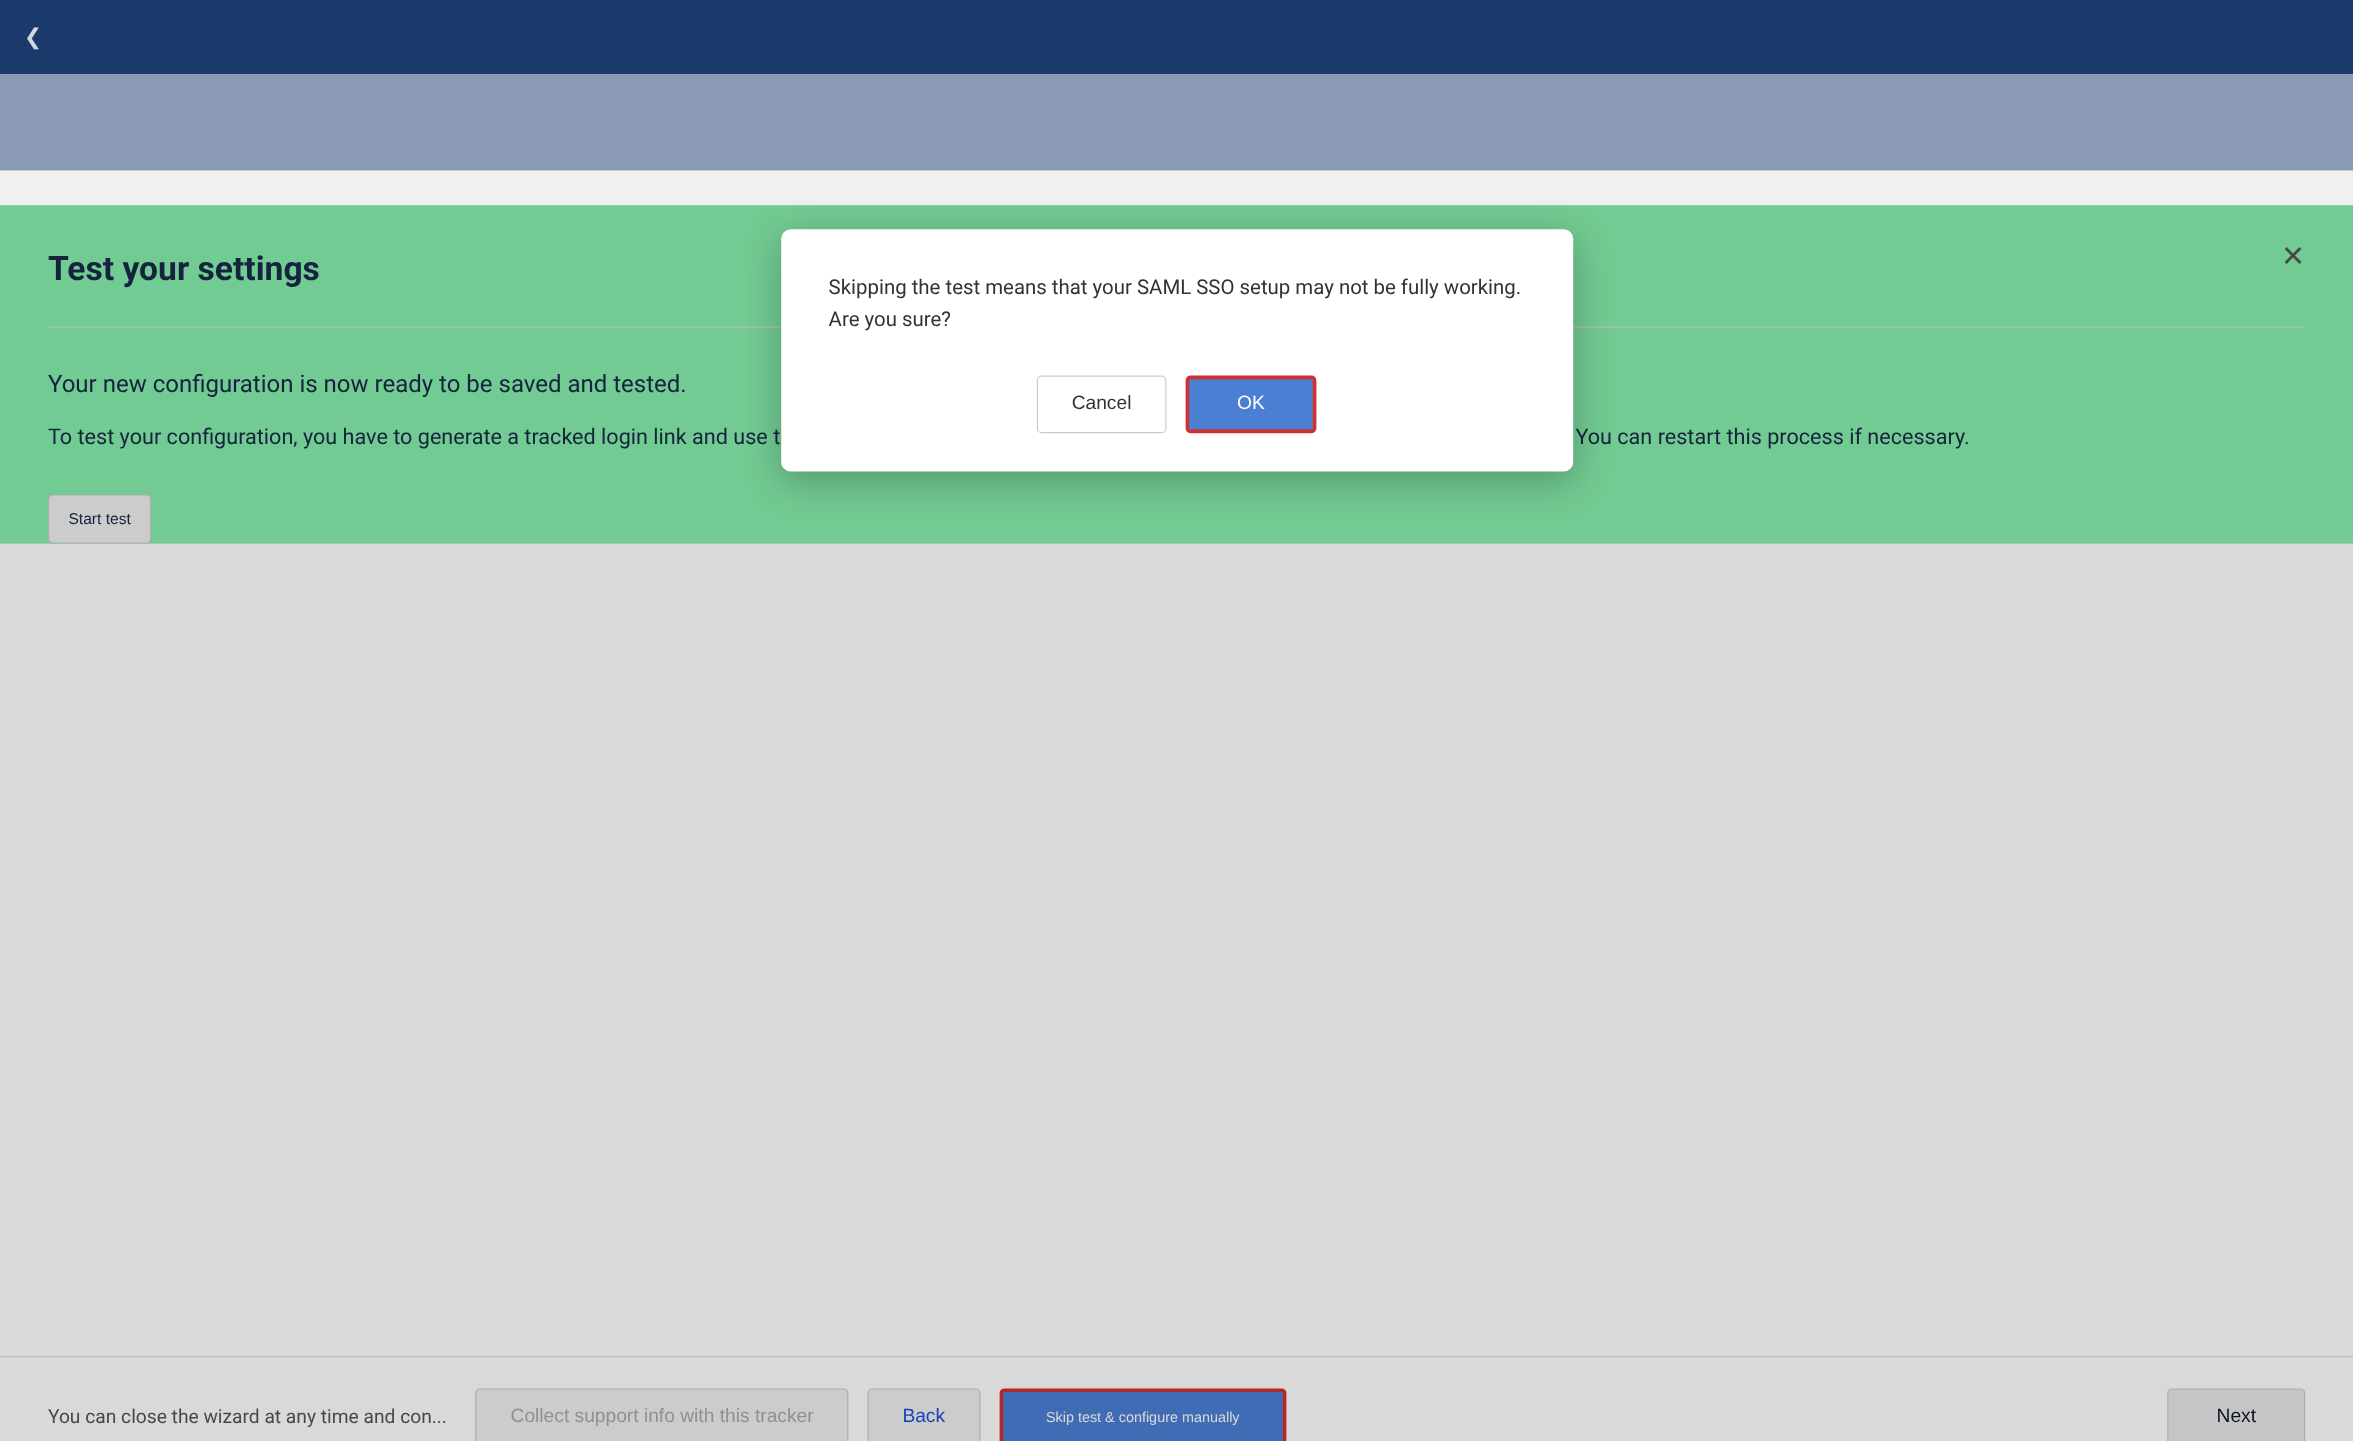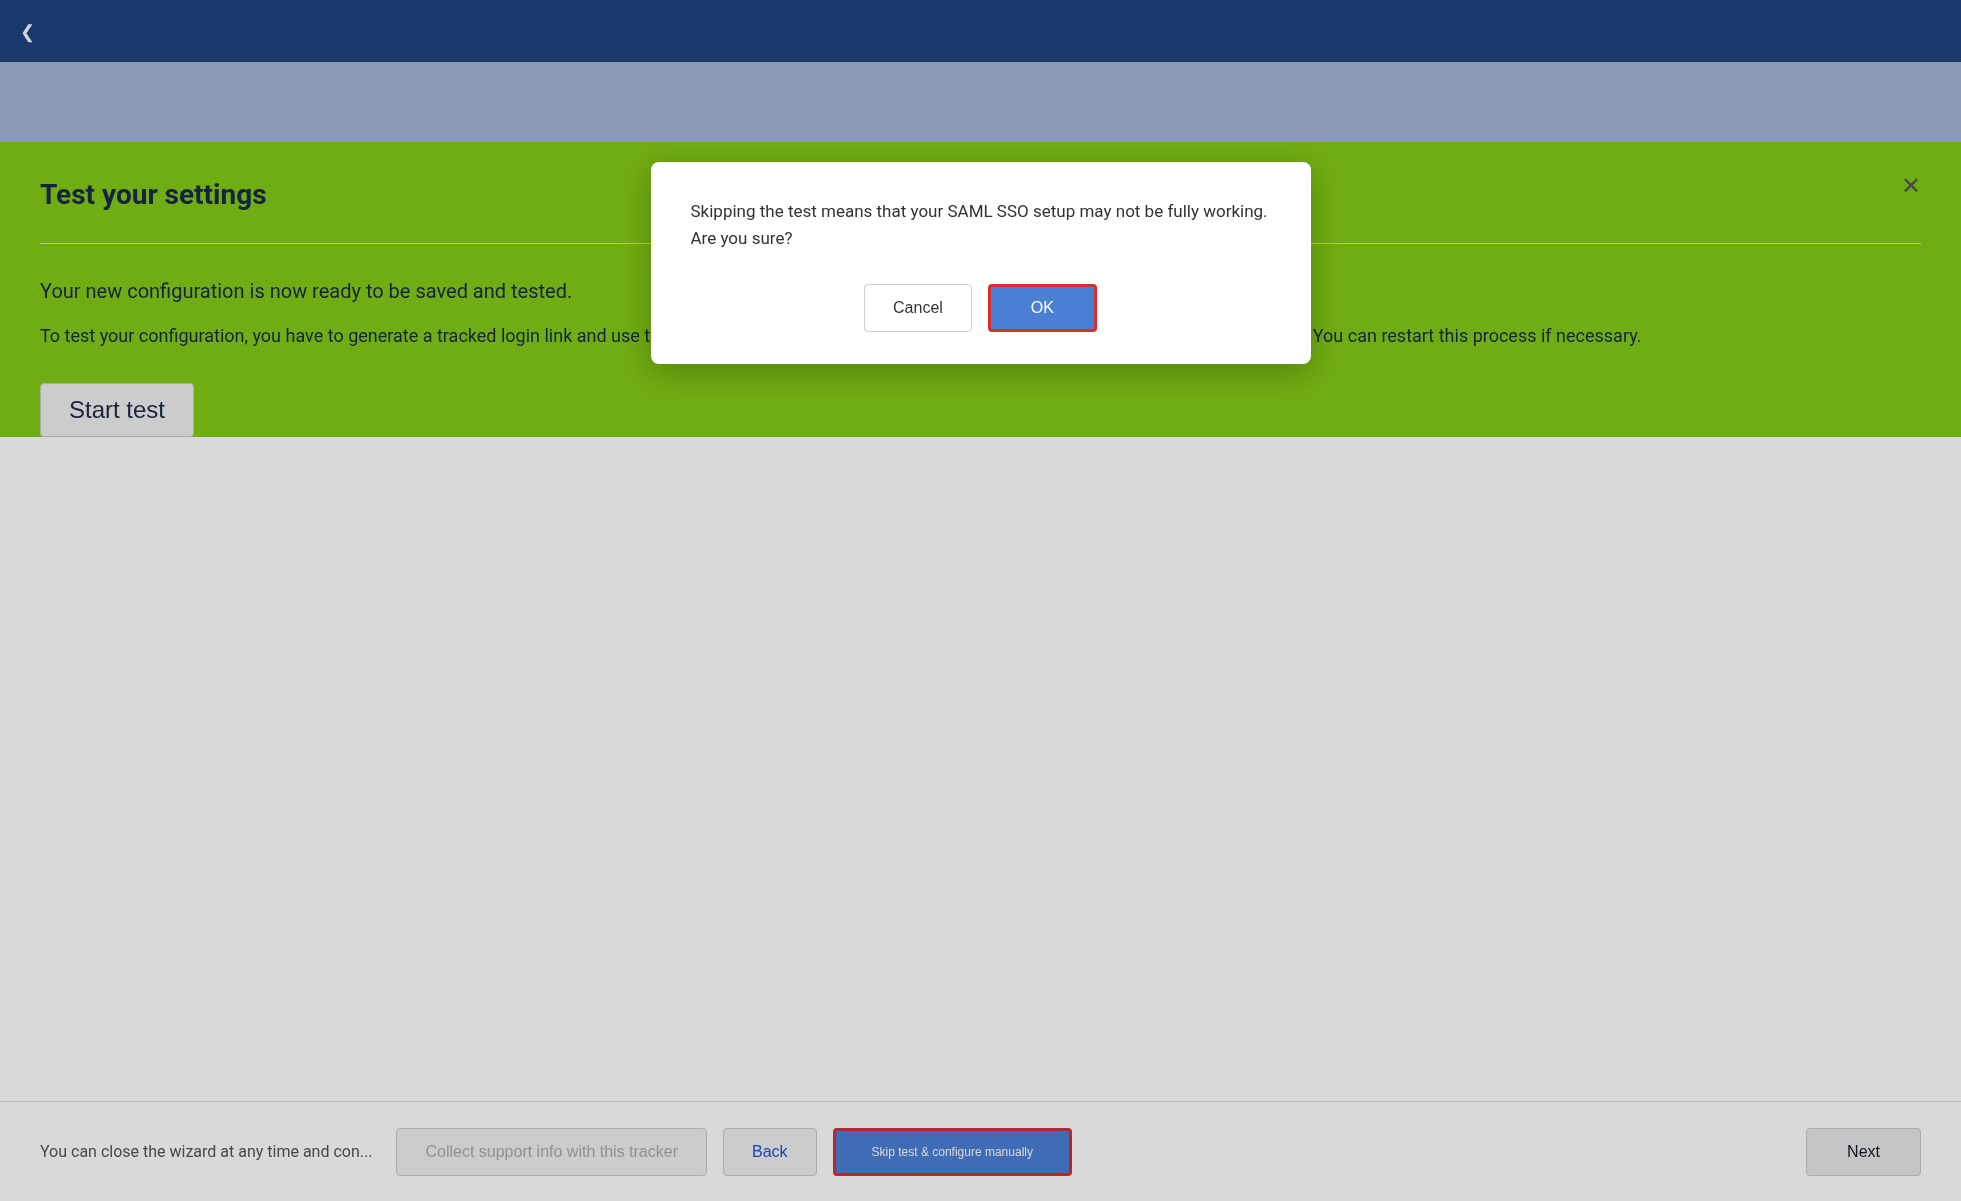--- a/index.html
+++ b/index.html
@@ -30,23 +30,24 @@
     
     .sub-bar {
       width: 100%;
       height: 80px;
       background: #8a9ab5;
     }
 
     
     .main-content {
       width: 100%;
-      background: #84cc16;
+      background: #86efac;
       padding: 36px 40px 0 40px;
       position: relative;
+      margin-top: 29px;
     }
 
     .page-title {
       font-size: 28px;
       font-weight: 700;
       color: #1a2a4a;
       margin-bottom: 32px;
     }
 
     .close-btn {
@@ -76,22 +77,22 @@
     }
 
     .description-text-2 {
       font-size: 18px;
       color: #1a2a4a;
       line-height: 1.6;
       margin-bottom: 32px;
     }
 
     .start-test-btn {
-      padding: 12px 28px;
-      font-size: 24px;
+      padding: 12px 16px;
+      font-size: 13px;
       background: #f0f0f0;
       border: 1px solid #ccc;
       border-radius: 4px;
       color: #1a2a4a;
       cursor: pointer;
     }
 
     
     .footer-bar {
       position: absolute;

